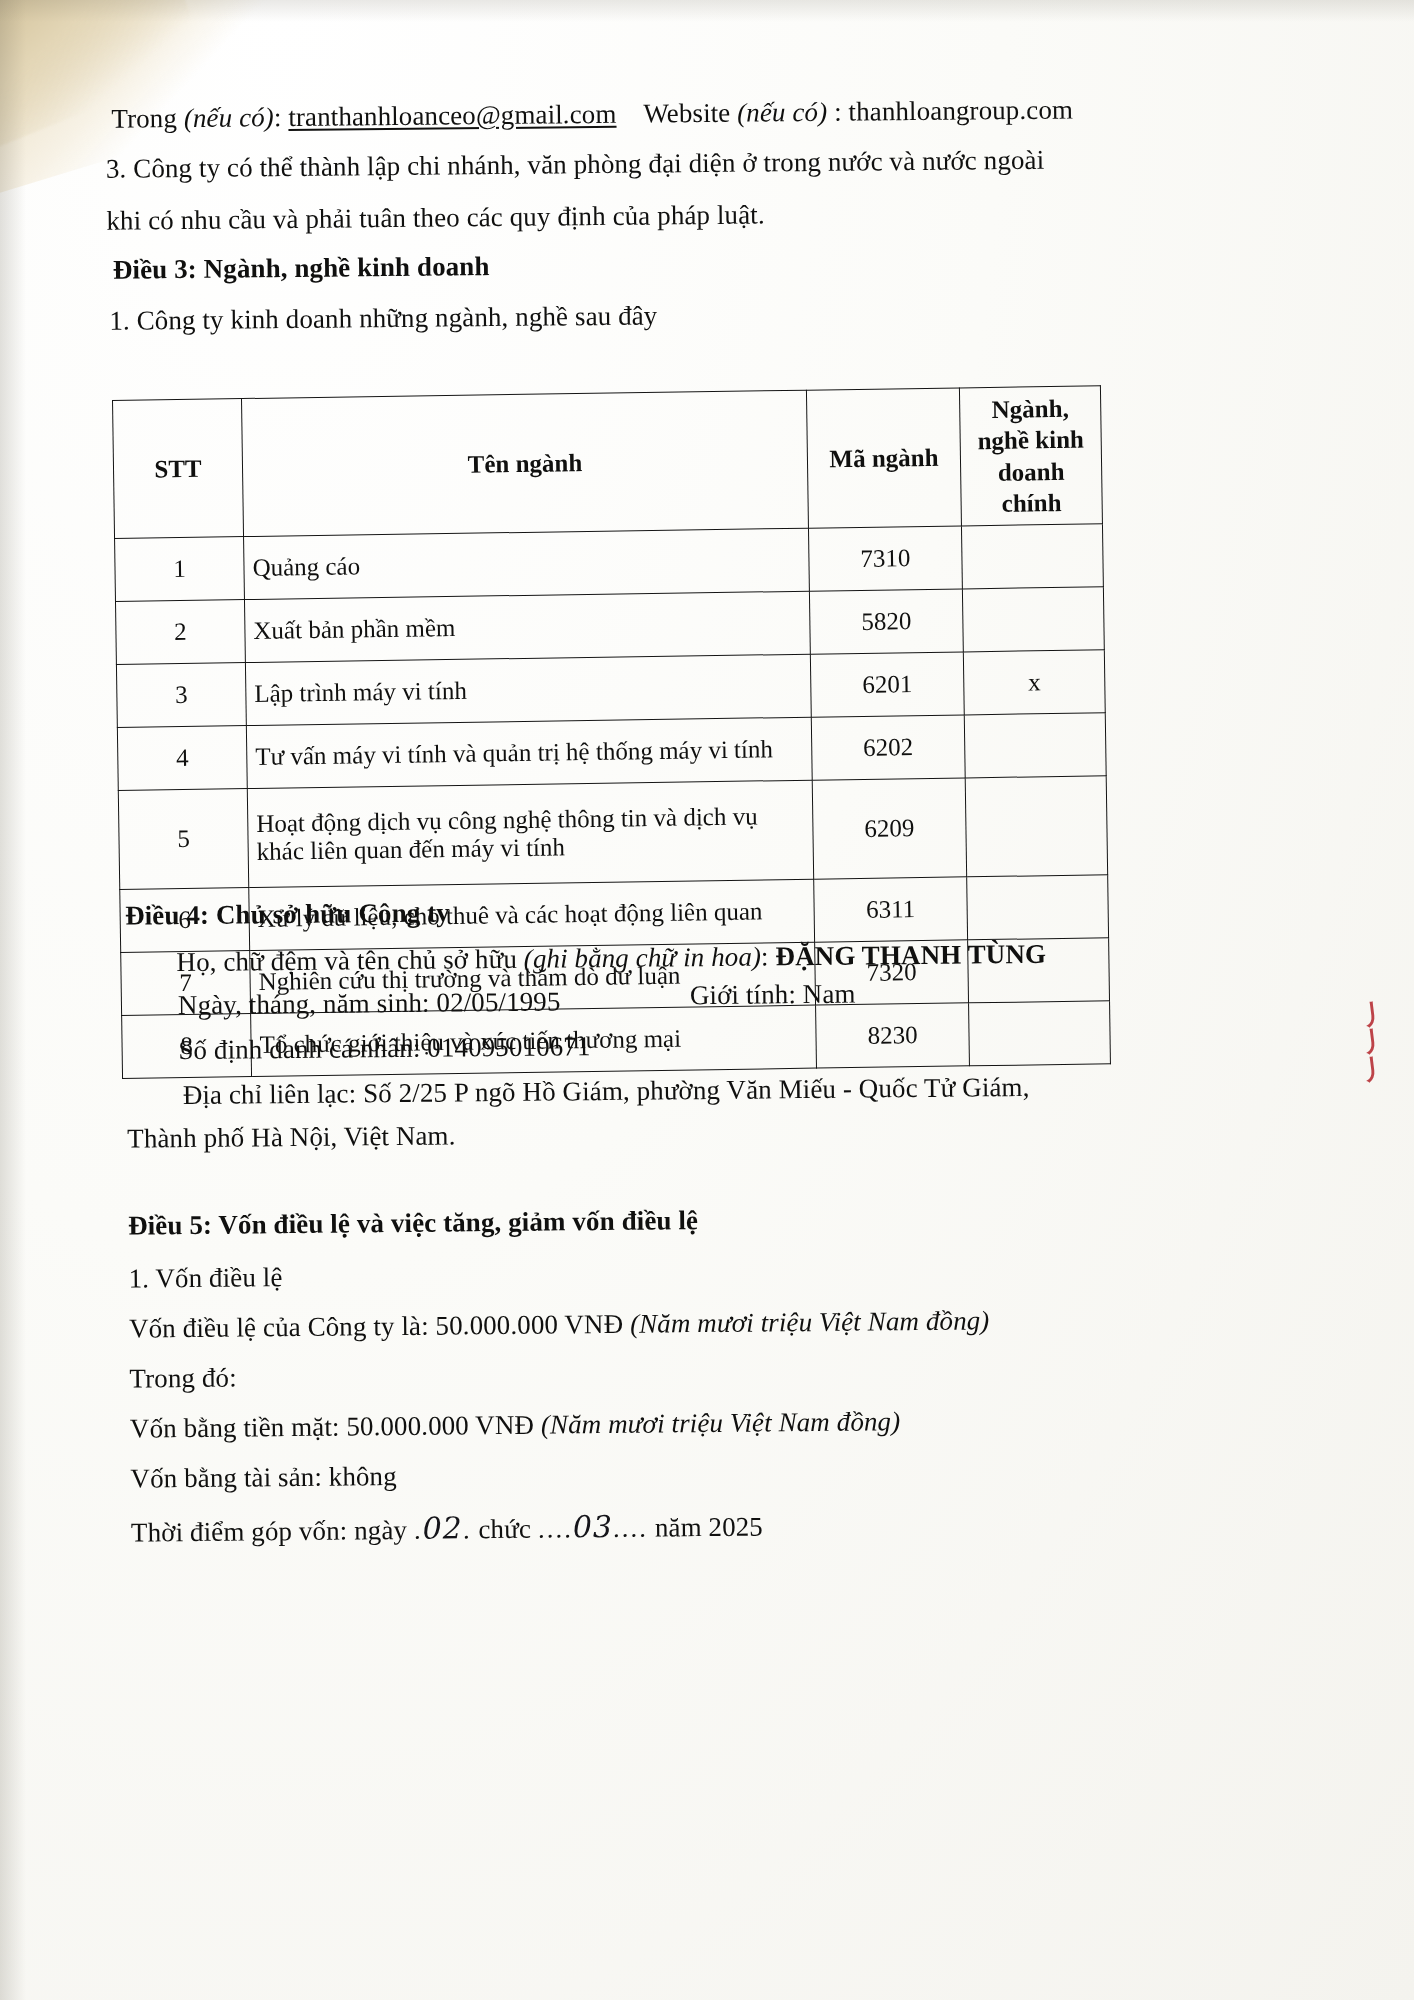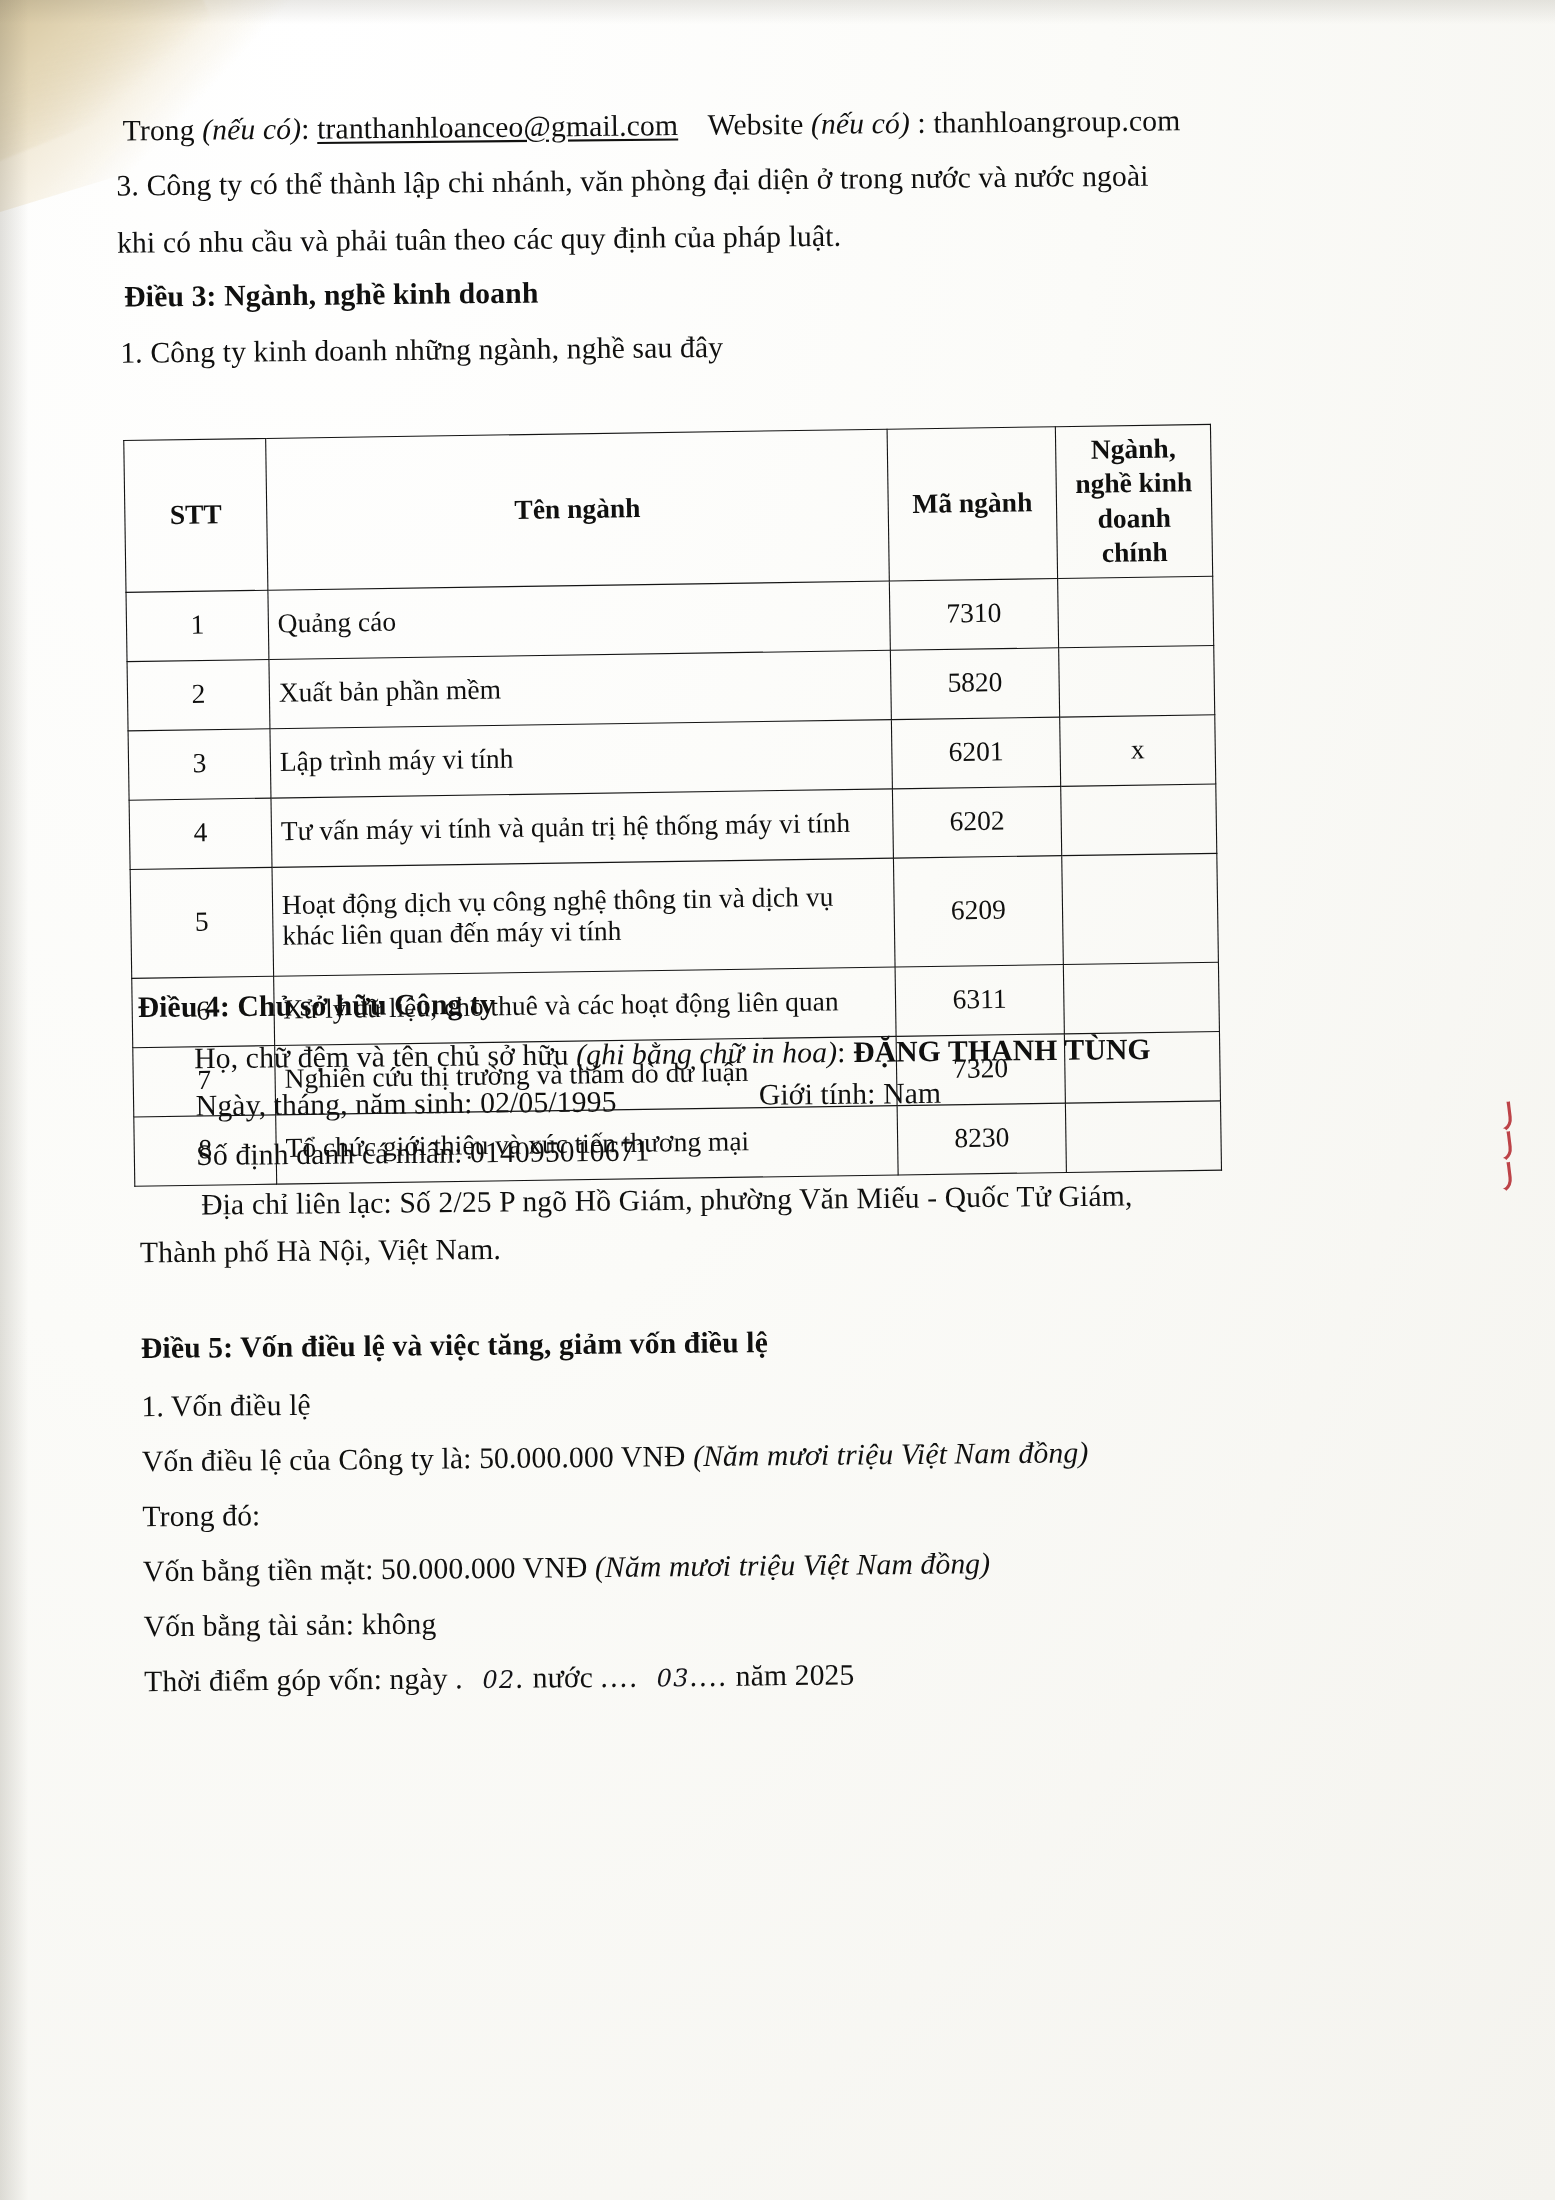--- a/index.html
+++ b/index.html
@@ -130,24 +130,23 @@
   td.v-stt  { text-align: center; height: 50px; }
   td.v-name { text-align: left; padding-left: 14px; }
   td.v-code { text-align: center; vertical-align: top; padding-top: 2px; }
   td.v-main { text-align: center; }
   td.tall   { height: 86px; }
 
   
   .hand {
     font-family: "DejaVu Serif", serif;
     font-style: italic;
-    font-size: 22px;
+    font-size: 30px;
     color: #15151a;
     letter-spacing: 1px;
-    margin-left: 16px;
   }
   .dots { letter-spacing: 2px; }
 </style>
 </head>
 <body>
 
 <div class="page">
 
   <div class="scan-corner"></div>
   <div class="scan-corner2"></div>
@@ -211,21 +210,21 @@
     </div>
     <div class="tline" style="left:124px; top:1358px;">Trong đó:</div>
     <div class="tline" style="left:124px; top:1408px;">
       <span>Vốn bằng tiền mặt: 50.000.000 VNĐ</span>
       <span class="i">(Năm mươi triệu Việt Nam đồng)</span>
     </div>
     <div class="tline" style="left:124px; top:1458px;">Vốn bằng tài sản: không</div>
     <div class="tline" style="left:124px; top:1508px;">
       <span>Thời điểm góp vốn: ngày</span>
       <span class="dots">.</span><span class="hand">02</span><span class="dots">.</span>
-      <span>nước</span>
+      <span>chức</span>
       <span class="dots">....</span><span class="hand">03</span><span class="dots">....</span>
       <span>năm 2025</span>
     </div>
 
   </div>
 
   <div class="tbl-wrap">
     <table class="biz">
       <thead>
         <tr>

